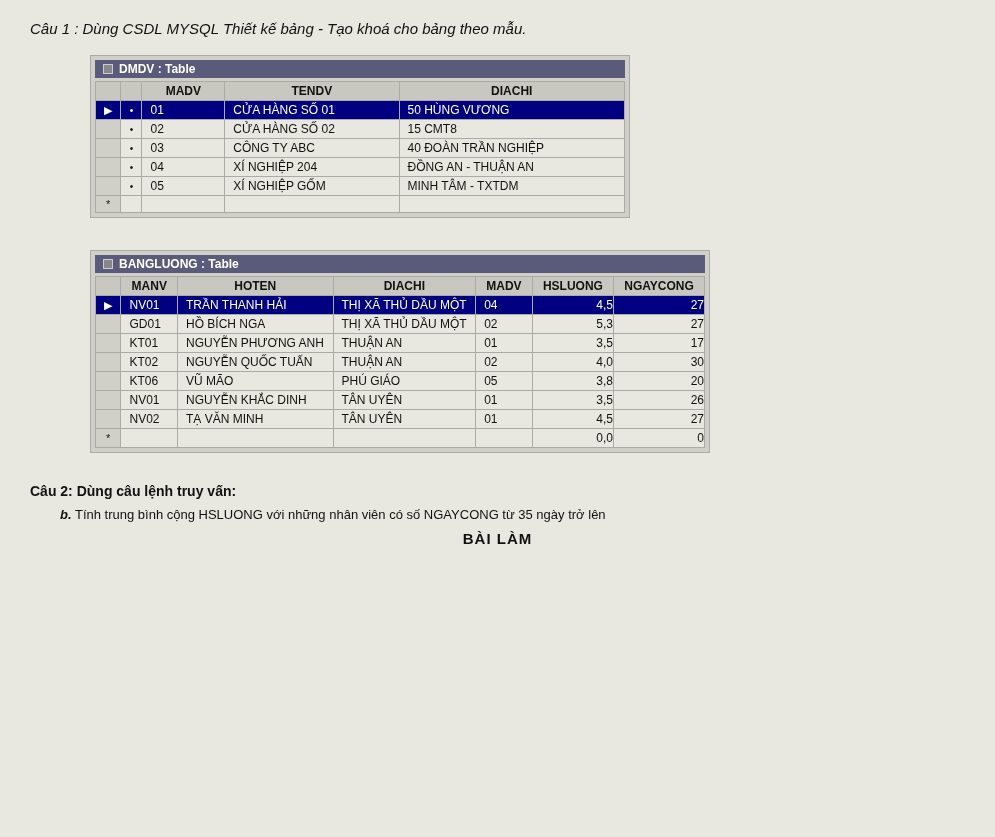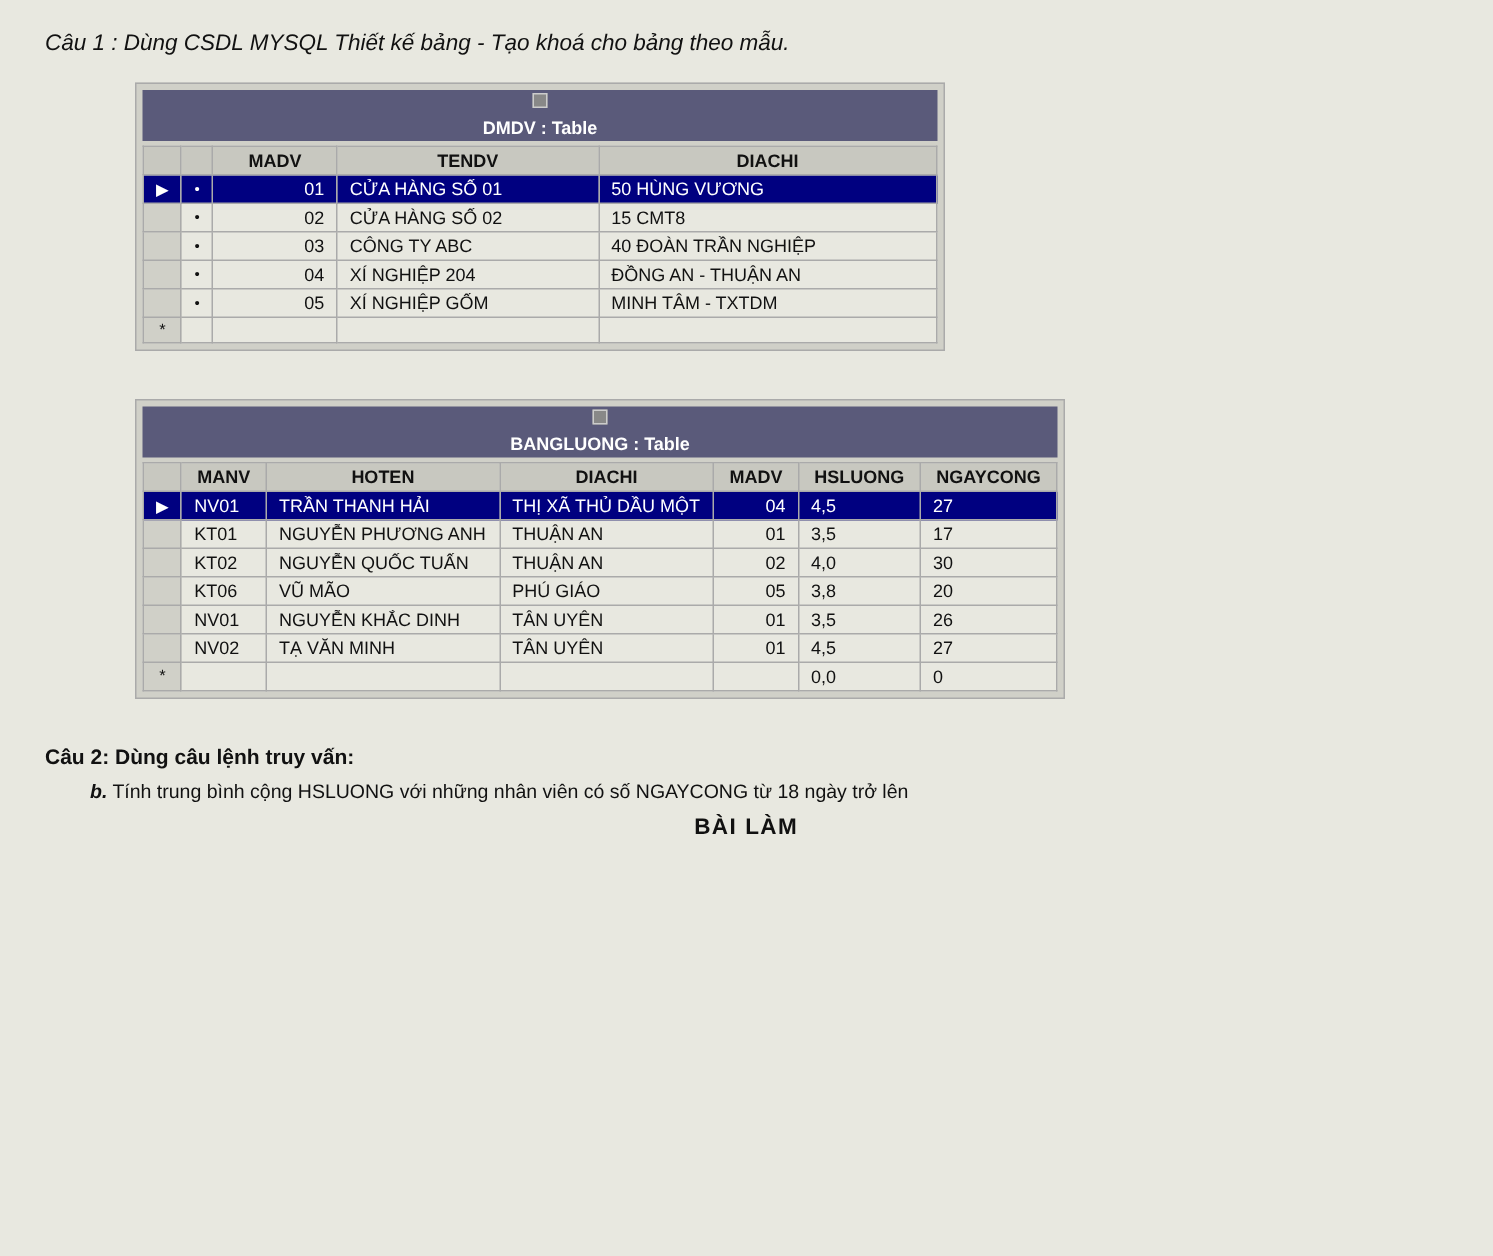--- a/index.html
+++ b/index.html
@@ -29,21 +29,20 @@
     .table-title-bar {
       background: #5a5a7a;
       color: #fff;
       font-weight: bold;
       font-size: 12px;
       padding: 2px 8px;
       margin-bottom: 3px;
       display: flex;
       align-items: center;
       gap: 6px;
-      flex-direction: column;
     }
     .table-title-bar .square-icon {
       width: 10px;
       height: 10px;
       background: #888;
       border: 1px solid #ccc;
       display: inline-block;
     }
     .db-table {
       border-collapse: collapse;
@@ -73,24 +72,25 @@
     .db-table .key-col {
       width: 14px;
       text-align: center;
       font-size: 10px;
     }
     .db-table .selected-row td {
       background: #000080;
       color: #fff;
     }
     .db-table td.madv-col {
+      text-align: left;
+    }
+    .db-table td.num-col {
       text-align: right;
-    }
-    .db-table td.num-col {
-      padding-right: 12px;
+      padding-right: 0;
     }
     .section-gap { height: 10px; }
 
     .question2 {
       font-size: 14px;
       font-weight: bold;
       margin-top: 8px;
       margin-bottom: 8px;
     }
     .sublist {
@@ -210,20 +210,29 @@
     <td class="row-indicator" style="text-align:center;font-size:11px;">▶</td>
     <td>NV01</td>
     <td>TRẦN THANH HẢI</td>
     <td>THỊ XÃ THỦ DẦU MỘT</td>
     <td class="madv-col">04</td>
     <td class="num-col">4,5</td>
     <td class="num-col">27</td>
   </tr>
         <tr>
     <td class="row-indicator" style="text-align:center;font-size:11px;"></td>
+    <td>GD01</td>
+    <td>HỒ BÍCH NGA</td>
+    <td>THỊ XÃ THỦ DẦU MỘT</td>
+    <td class="madv-col">02</td>
+    <td class="num-col">5,3</td>
+    <td class="num-col">27</td>
+  </tr>
+        <tr>
+    <td class="row-indicator" style="text-align:center;font-size:11px;"></td>
     <td>KT01</td>
     <td>NGUYỄN PHƯƠNG ANH</td>
     <td>THUẬN AN</td>
     <td class="madv-col">01</td>
     <td class="num-col">3,5</td>
     <td class="num-col">17</td>
   </tr>
         <tr>
     <td class="row-indicator" style="text-align:center;font-size:11px;"></td>
     <td>KT02</td>
@@ -269,20 +278,20 @@
     <td class="num-col">0,0</td>
     <td class="num-col">0</td>
   </tr>
       </tbody>
   </table>
 </div>
 
 
 <div class="question2">Câu 2: Dùng câu lệnh truy vấn:</div>
 <ul class="sublist" id="q2-list">
-    <li><span class="label">b.</span>  <span>Tính trung bình cộng HSLUONG với những nhân viên có số NGAYCONG từ 18 ngày trở lên</span></li>
+    <li><span class="label">b.</span>  <span>Tính trung bình cộng HSLUONG với những nhân viên có số NGAYCONG từ 35 ngày trở lên</span></li>
   </ul>
 
 
 <div class="bai-lam">BÀI LÀM</div>
 
 
 
 
 </body></html>

